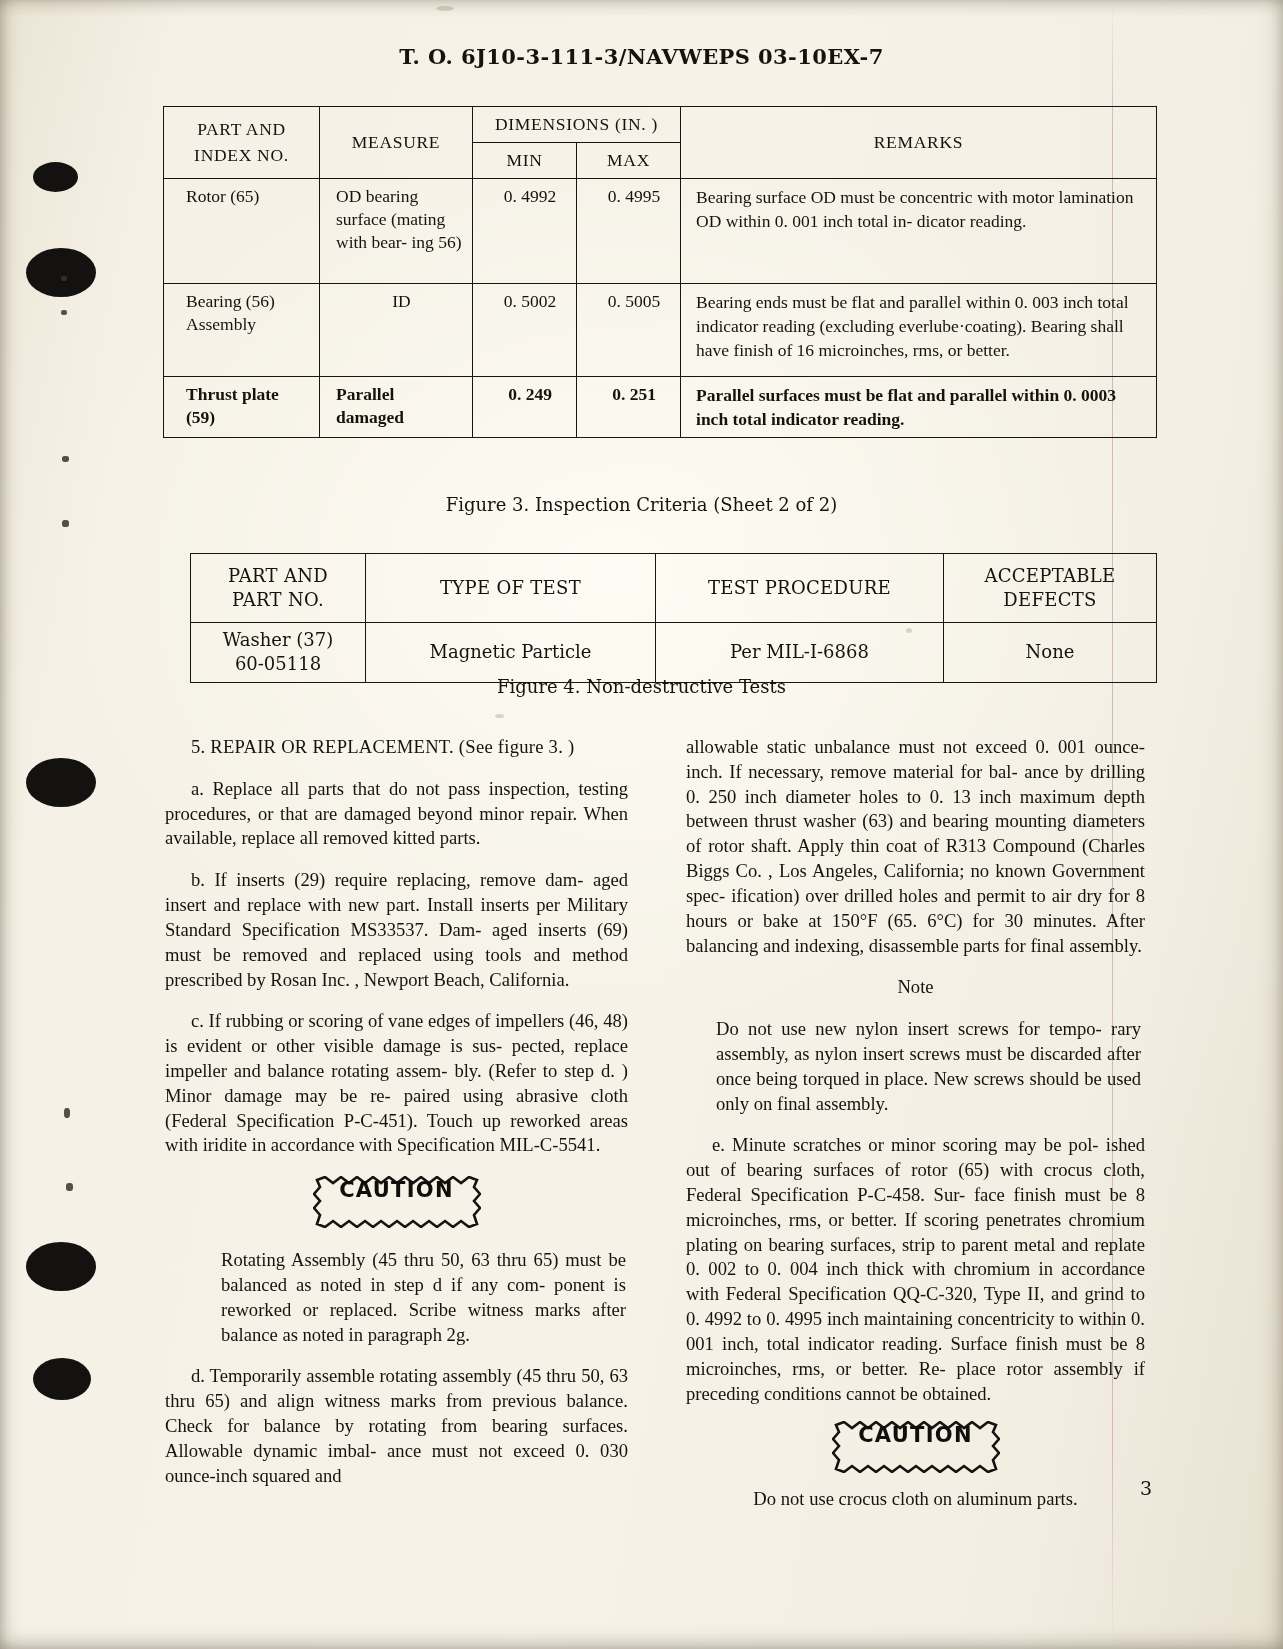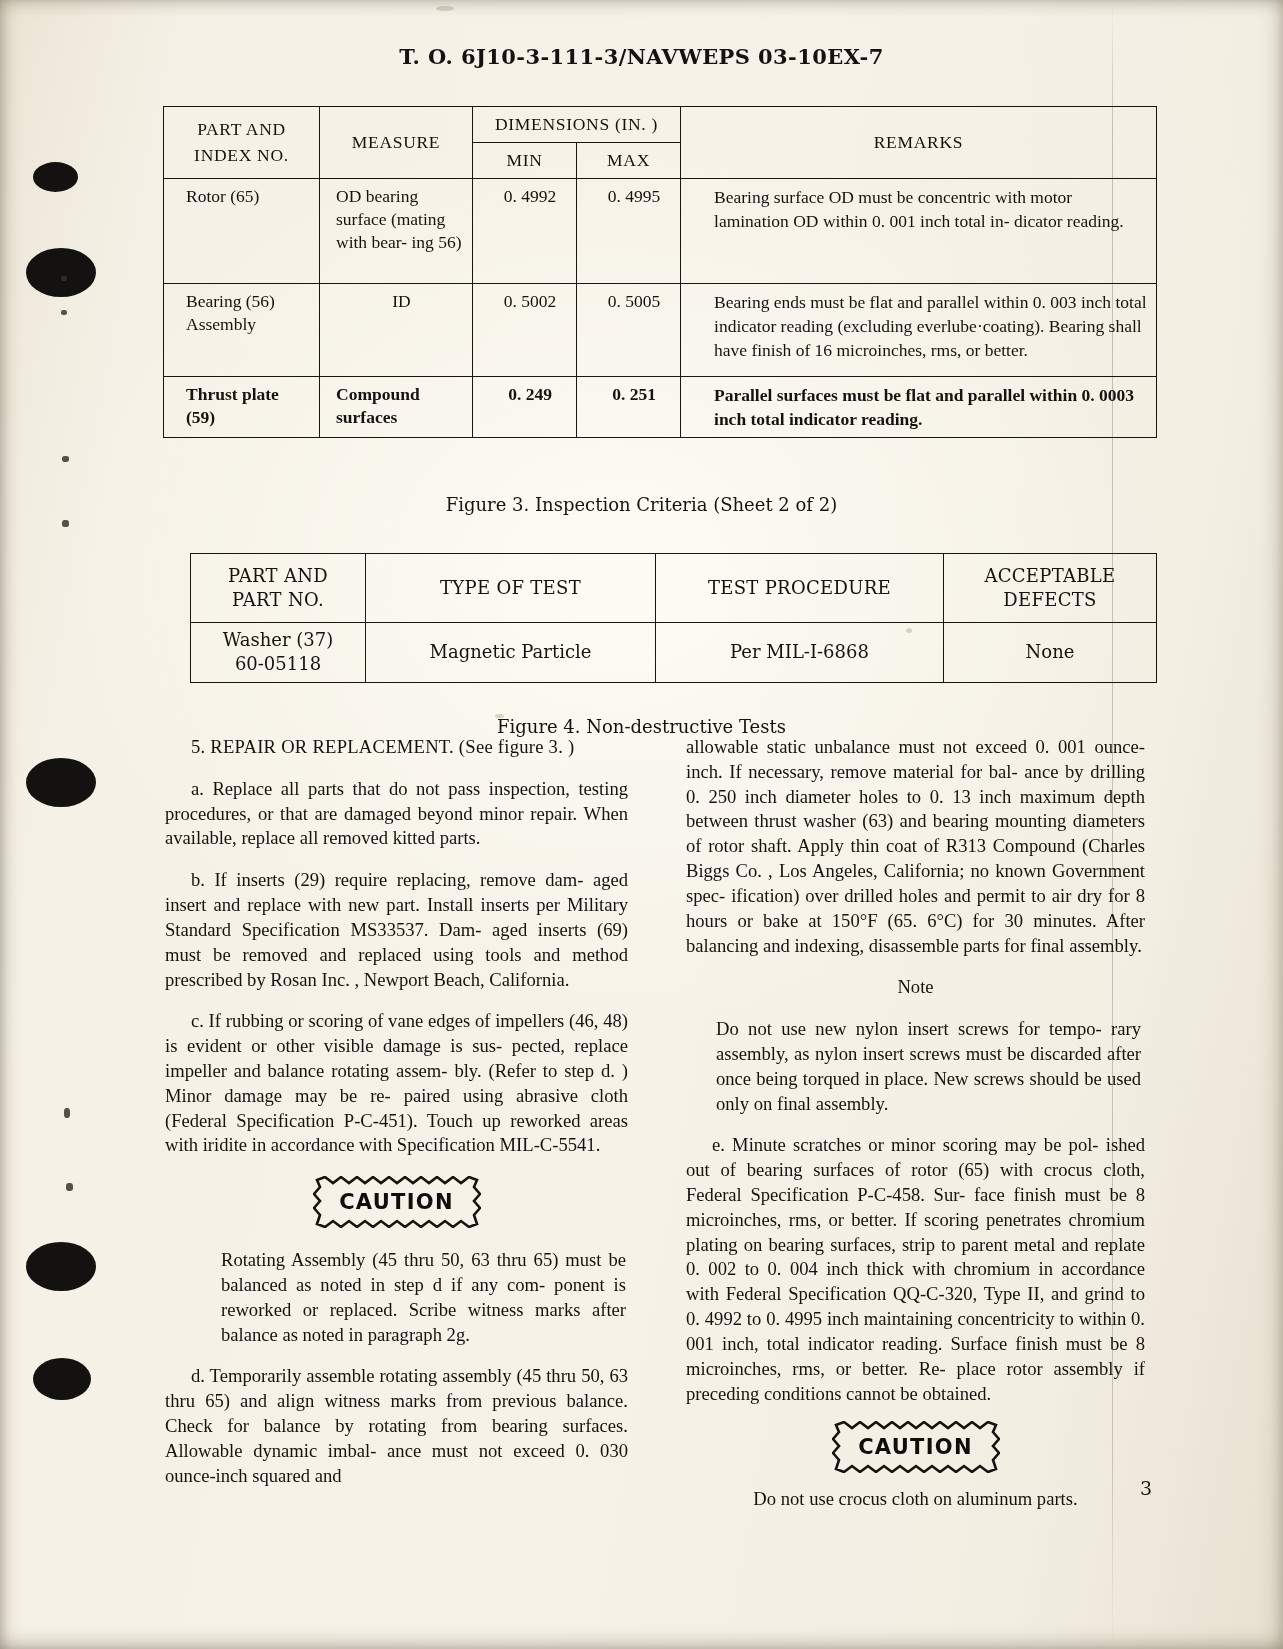--- a/index.html
+++ b/index.html
@@ -105,34 +105,34 @@
     text-align: center;
     vertical-align: middle;
     letter-spacing: .7px;
     font-weight: 400;
     font-size: 17.5px;
   }
   .tbl1 .hdr-part { line-height: 1.45; }
   .tbl1 td.ctr { text-align: center; padding-left: 20px; }
   .tbl1 td.part { padding-left: 22px; }
   .tbl1 td.meas { padding-left: 16px; }
-  .tbl1 td.rem  { padding-left: 33px; line-height: 1.38; }
+  .tbl1 td.rem  { padding-left: 15px; line-height: 1.38; }
   .r-rotor td { height: 92px; }
   .r-bear  td { height: 80px; }
   .r-thr   td { height: 40px; font-weight: bold; }
 
   .fig-cap {
     position: absolute;
     left: 0; right: 0;
     text-align: center;
     font-size: 18px;
     font-family: "DejaVu Serif", "Liberation Serif", serif;
   }
   .fig3 { top: 494px; }
-  .fig4 { top: 716px; }
+  .fig4 { top: 676px; }
 
   .tbl2 {
     position: absolute;
     left: 190px;
     top: 553px;
     width: 966px;
     font-size: 18px;
     font-family: "DejaVu Serif", "Liberation Serif", serif;
   }
   .tbl2 th, .tbl2 td {
@@ -191,21 +191,20 @@
     display: flex;
     justify-content: center;
     margin: 18px 0 20px 0;
   }
   .caution-wrap.c2 { margin: 10px 0 14px 0; }
   .caution-box {
     position: relative;
     width: 168px;
     height: 52px;
     display: flex;
-    align-items: center;
     justify-content: center;
   }
   .caution-box .zig {
     position: absolute;
     inset: 0;
     width: 100%;
     height: 100%;
     display: block;
   }
   .caution-box .label {
@@ -285,21 +284,21 @@
         </tr>
         <tr class="r-bear">
           <td class="part">Bearing (56) Assembly</td>
           <td class="ctr">ID</td>
           <td class="ctr">0. 5002</td>
           <td class="ctr">0. 5005</td>
           <td class="rem">Bearing ends must be flat and parallel within 0. 003 inch total indicator reading (excluding everlube·coating).   Bearing shall have finish of 16 microinches, rms, or better.</td>
         </tr>
         <tr class="r-thr">
           <td class="part">Thrust plate (59)</td>
-          <td class="meas">Compound surfaces</td>
+          <td class="meas">Parallel damaged</td>
           <td class="ctr">0. 249</td>
           <td class="ctr">0. 251</td>
           <td class="rem">Parallel surfaces must be flat and parallel within 0. 0003 inch total indicator reading.</td>
         </tr>
       </tbody>
     </table>
 
     <div class="fig-cap fig3">Figure 3.   Inspection Criteria (Sheet 2 of 2)</div>
 
     <table class="tbl2">

